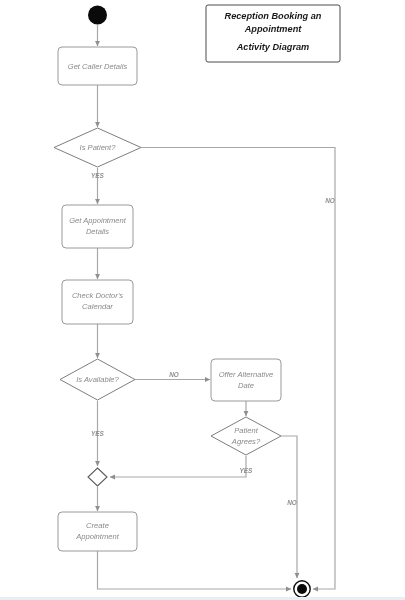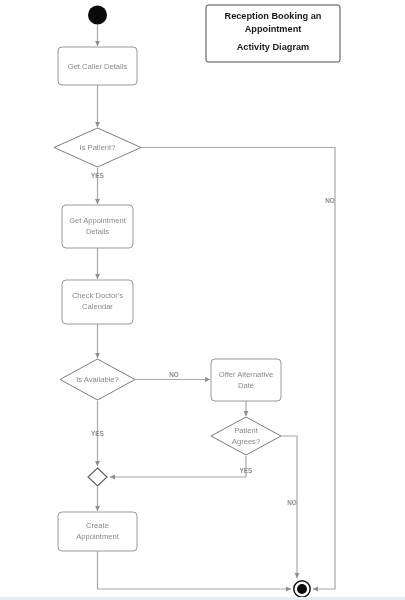--- a/index.html
+++ b/index.html
@@ -13,20 +13,21 @@
     font-family: "Liberation Sans", sans-serif;
     overflow: hidden;
     position: relative;
   }
   #canvas {
     position: absolute;
     left: 0;
     top: 0;
     width: 405px;
     height: 600px;
+    font-style: italic;
   }
   .diagram-svg {
     display: block;
   }
   .node-box {
     fill: #ffffff;
     stroke: #9a9a9a;
     stroke-width: 1;
   }
   .node-diamond {

